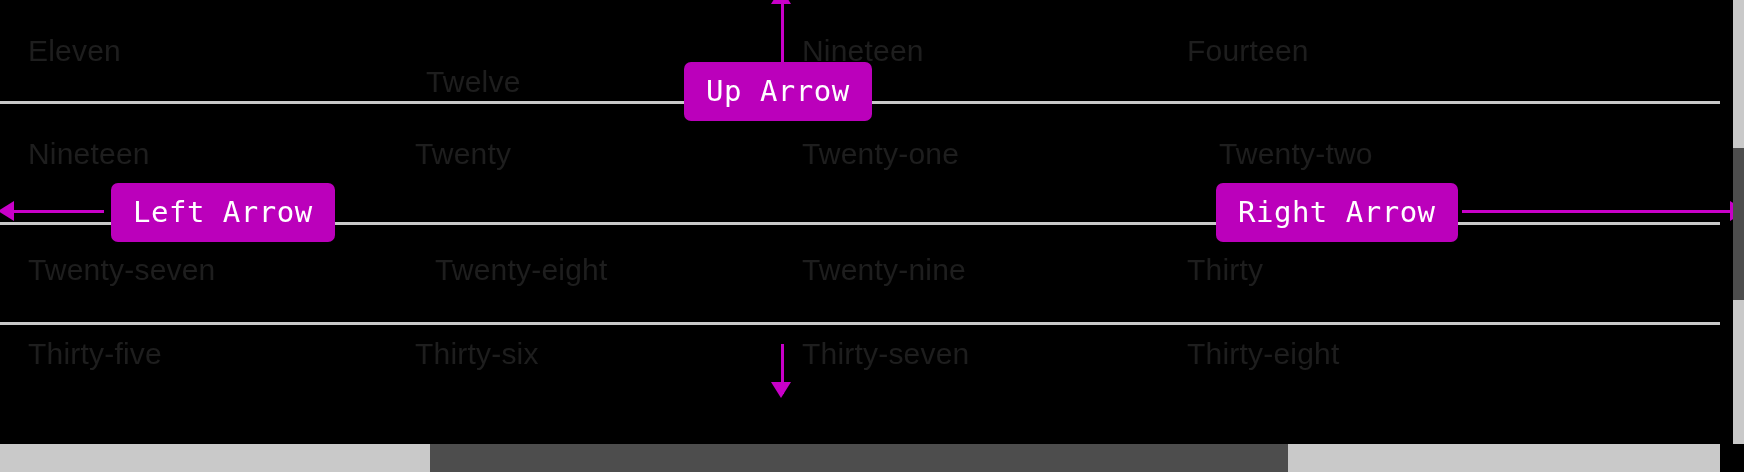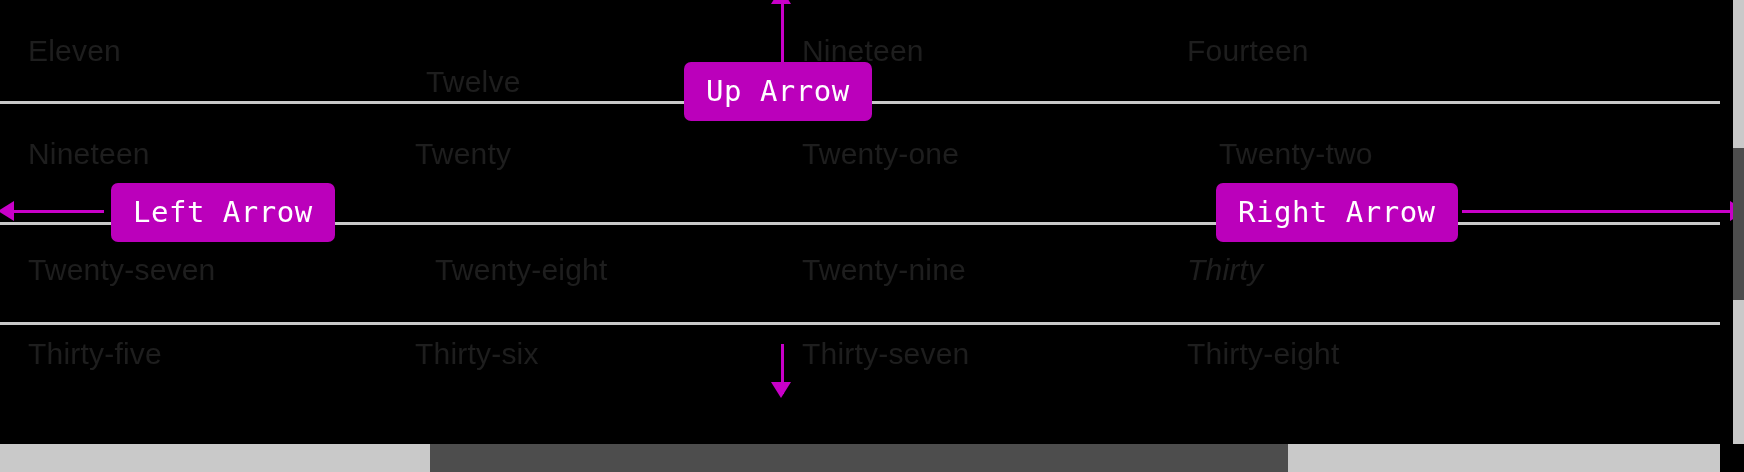--- a/index.html
+++ b/index.html
@@ -166,21 +166,21 @@
       <div class="cell" style="left:28px;">Nineteen</div>
       <div class="cell" style="left:415px;">Twenty</div>
       <div class="cell" style="left:802px;">Twenty-one</div>
       <div class="cell" style="left:1187px;margin-left:32px;">Twenty-two</div>
     </div>
 
     <div class="row" style="top:220px;">
       <div class="cell" style="left:28px;">Twenty-seven</div>
       <div class="cell" style="left:415px;margin-left:20px;">Twenty-eight</div>
       <div class="cell" style="left:802px;">Twenty-nine</div>
-      <div class="cell" style="left:1187px;font-style:italic;">Thirty</div>
+      <div class="cell" style="left:1187px;">Thirty</div>
     </div>
 
     <div class="row" style="top:304px;text-align:right;">
       <div class="cell" style="left:28px;">Thirty-five</div>
       <div class="cell" style="left:415px;">Thirty-six</div>
       <div class="cell" style="left:802px;">Thirty-seven</div>
       <div class="cell" style="left:1187px;">Thirty-eight</div>
     </div>
 
     <div class="row-separator" style="top:101px;"></div>

